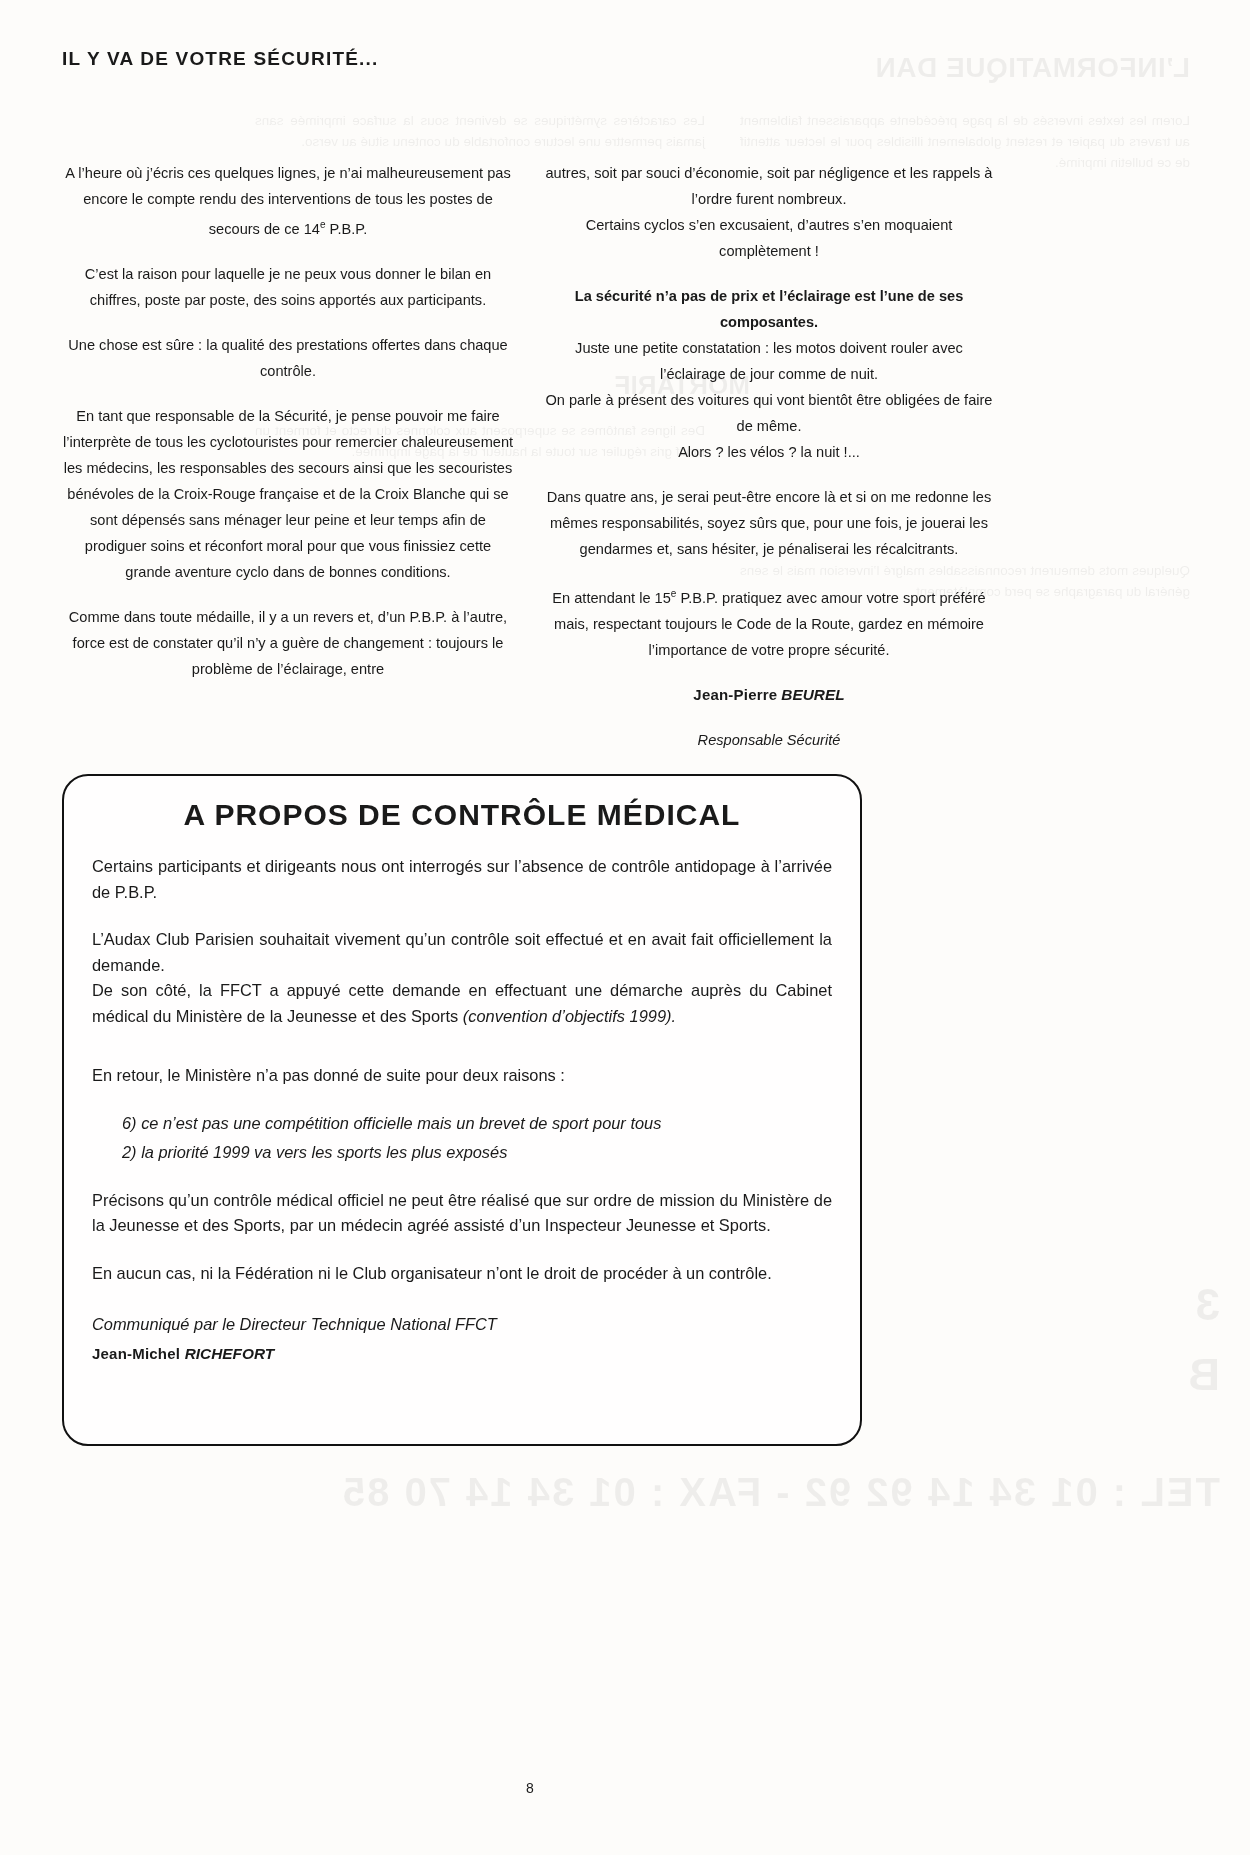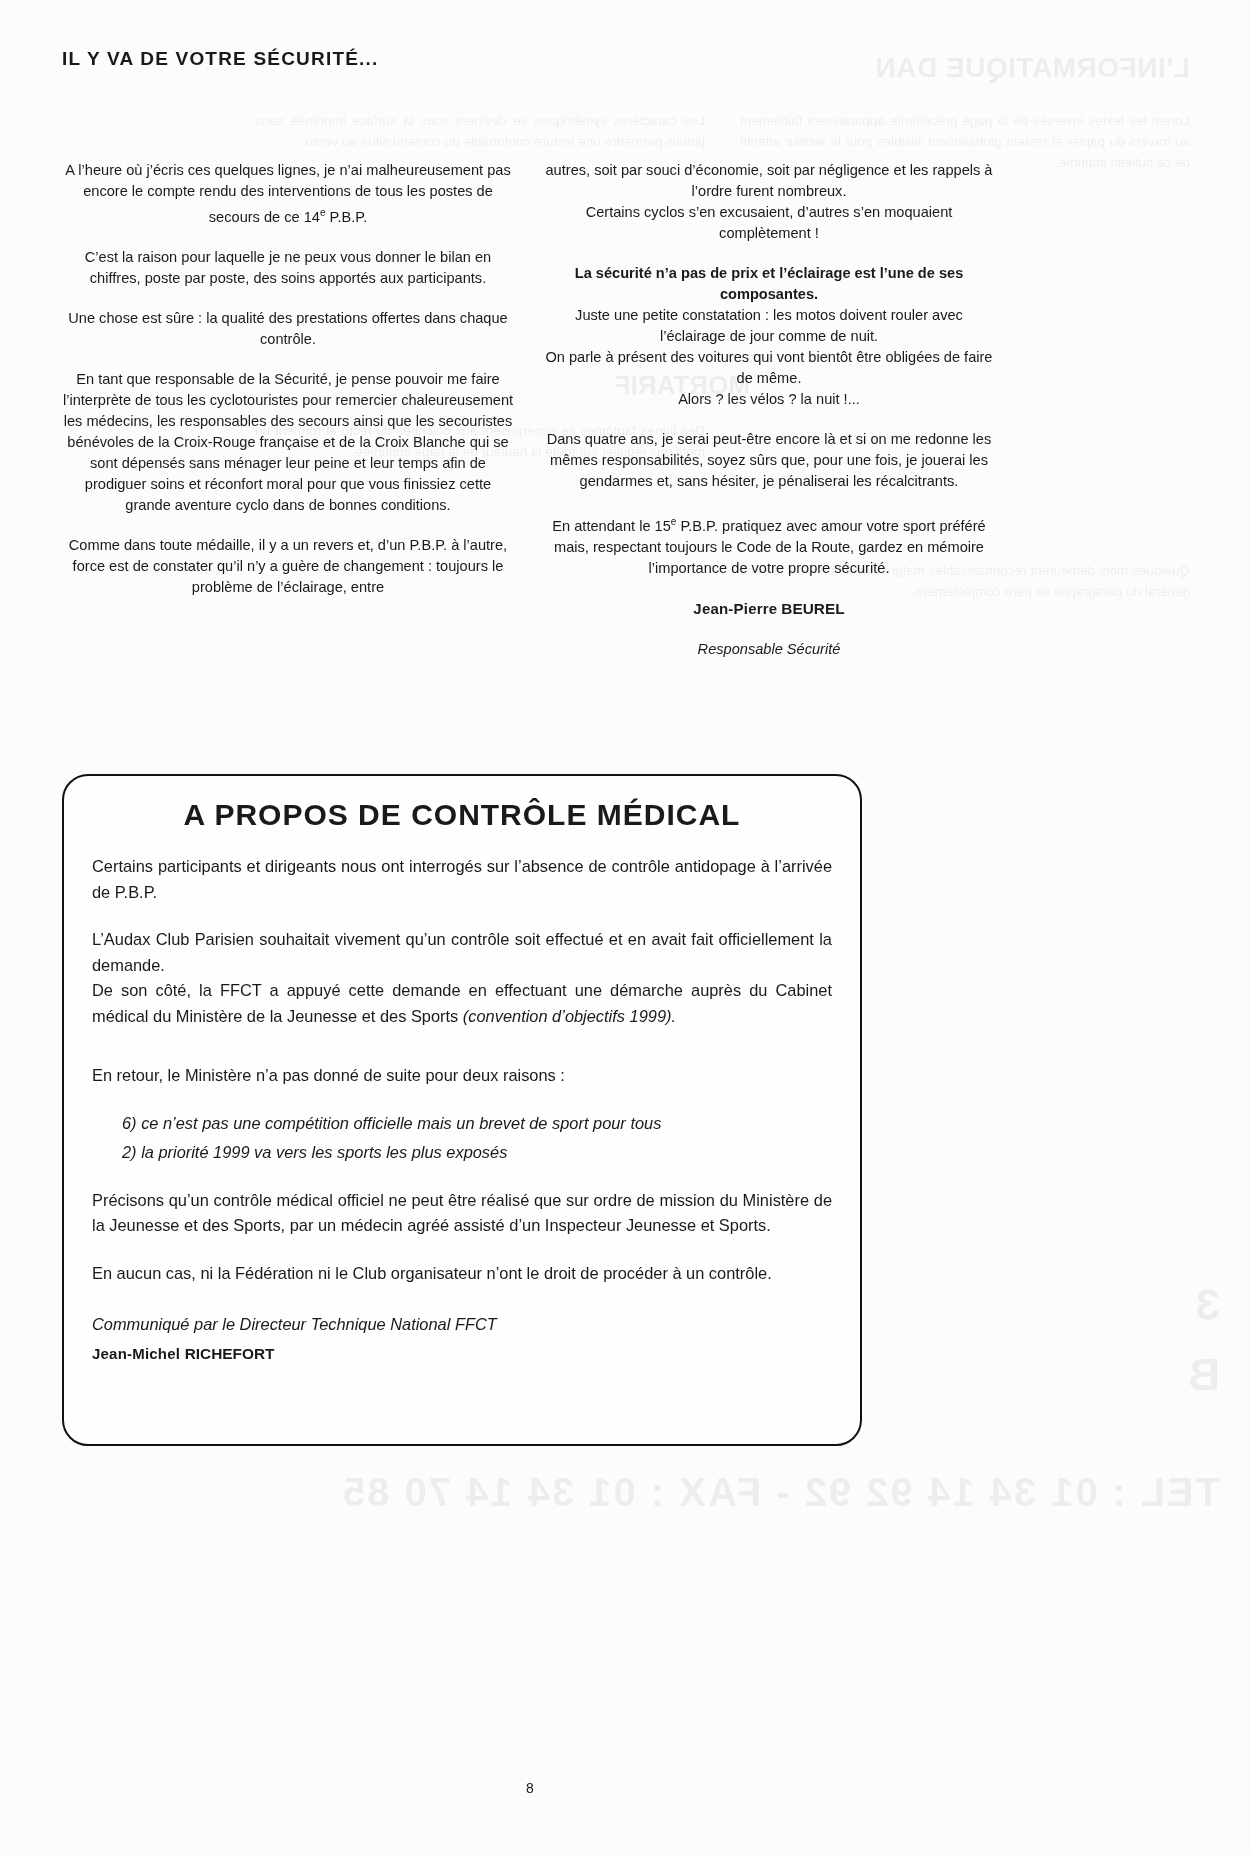--- a/index.html
+++ b/index.html
@@ -65,21 +65,21 @@
     margin: 0;
     font-size: 19px;
     font-weight: bold;
     letter-spacing: 1.2px;
   }
 
   .col {
     position: absolute;
     width: 452px;
     font-size: 14.6px;
-    line-height: 21px;
+    line-height: 26px;
     text-align: justify;
   }
   .col.left { left: 62px; top: 160px; }
   .col.right { left: 543px; top: 160px; }
 
   .col p { margin: 0 0 19px 0; text-align: center; }
   .col p.nospace { margin-bottom: 0; }
   .bold { font-weight: bold; }
   .italic { font-style: italic; }
   .sup { font-size: 10px; vertical-align: super; }
@@ -87,21 +87,21 @@
   .signature-name {
     margin-top: 22px;
     margin-bottom: 0;
     font-size: 14.6px;
   }
   .smallcaps {
     font-size: 15px;
     letter-spacing: 0.2px;
     font-weight: bold;
   }
-  .sig-bold { font-weight: bold; font-size: 15.4px; }
+  .sig-bold { font-weight: bold; font-size: 15.4px; font-style: italic; }
   .sig-role { font-style: italic; margin: 0; }
 
   
   .box {
     position: absolute;
     left: 62px;
     top: 774px;
     width: 800px;
     height: 672px;
     border: 2.4px solid #111;

